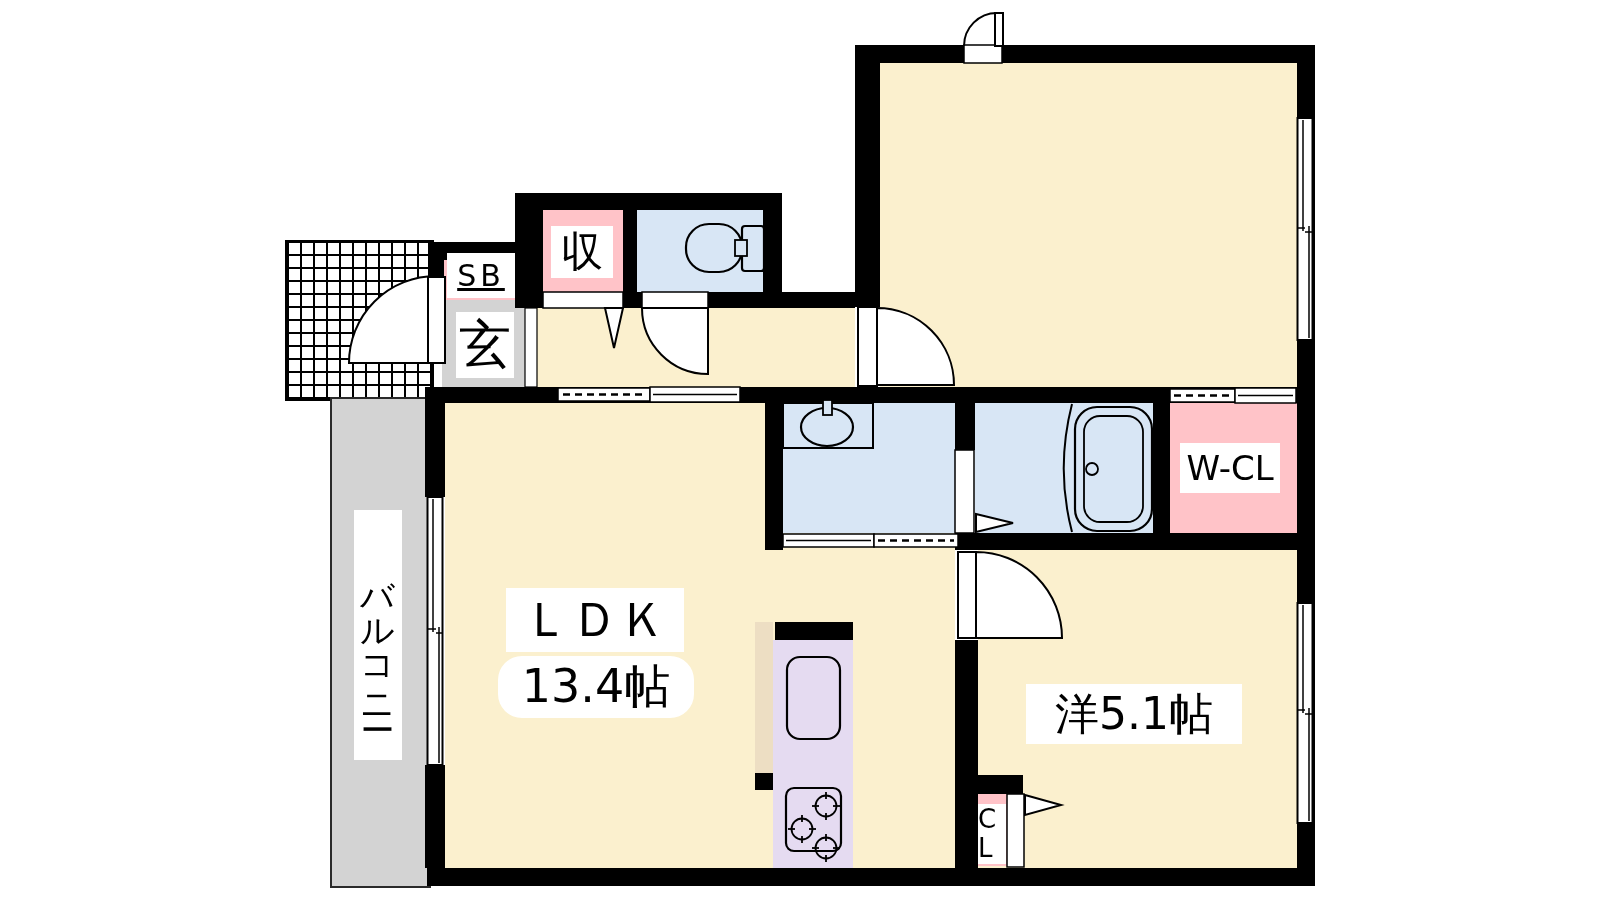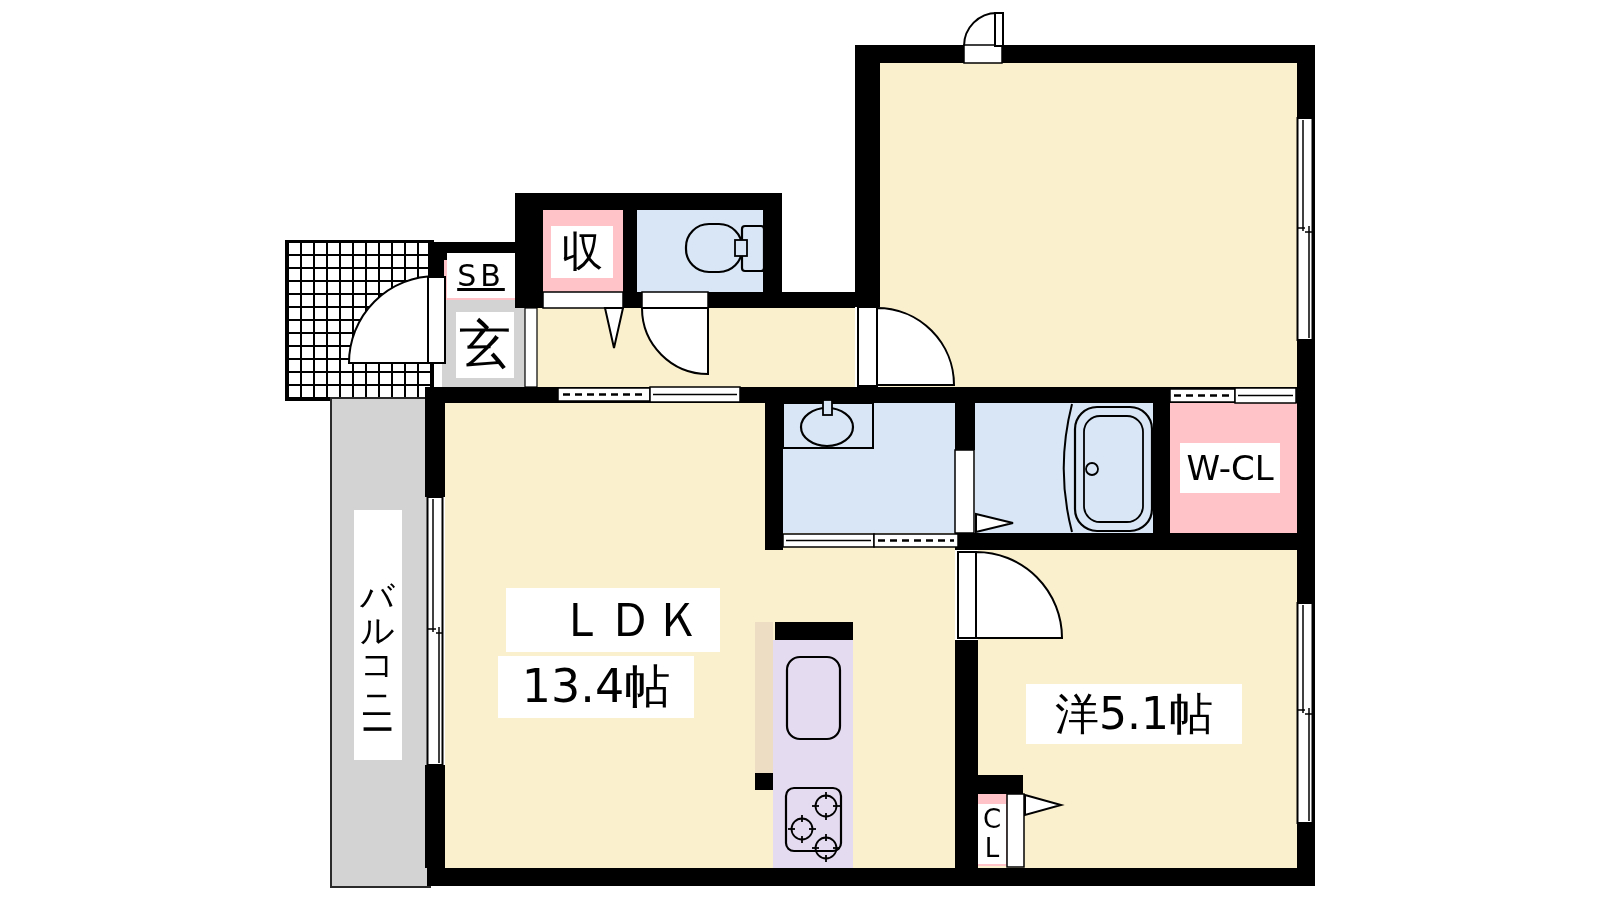--- a/index.html
+++ b/index.html
@@ -5,21 +5,21 @@
   html,body{margin:0;padding:0;background:#fff;}
   #plan{position:relative;width:1600px;height:900px;background:#fff;overflow:hidden;
         font-family:"DejaVu Sans","Liberation Sans",sans-serif;}
   .fill{position:absolute;z-index:1;}
   .wall{position:absolute;background:#000;z-index:2;}
   .opening{position:absolute;background:#fff;z-index:3;}
   #symbols{position:absolute;left:0;top:0;z-index:4;}
   .lbl{position:absolute;background:#fff;color:#000;z-index:6;display:flex;
        align-items:center;justify-content:center;white-space:nowrap;}
   .lbl.vert{writing-mode:vertical-rl;text-orientation:upright;white-space:normal;}
-  .lbl.stack{white-space:normal;word-break:break-all;text-align:center;}
+  .lbl.stack{white-space:normal;word-break:break-all;text-align:left;}
   #porch{background-color:#fff;border:2px solid #000;
     background-image:
       repeating-linear-gradient(0deg,#000 0 2px,transparent 2px 13px),
       repeating-linear-gradient(90deg,#000 0 2px,transparent 2px 13px);}
   #balcony{background:#D3D3D3;border:2px solid #2a2a2a;}
 </style>
 </head>
 <body>
 
 <div id="plan">
@@ -195,22 +195,22 @@
       <line x1="788" y1="829" x2="795" y2="829"></line>
         <line x1="809" y1="829" x2="816" y2="829"></line>
       <circle cx="826" cy="848" r="10.5"></circle>
       <line x1="826" y1="834" x2="826" y2="841"></line>
         <line x1="826" y1="855" x2="826" y2="862"></line>
       <line x1="812" y1="848" x2="819" y2="848"></line>
         <line x1="833" y1="848" x2="840" y2="848"></line>
     </g>
   </svg>
 
-  <div class="lbl" style="left:506px;top:588px;width:178px;height:64px;font-size:48px;padding-left:36px;">ＬＤＫ</div>
-  <div class="lbl" style="left:498px;top:656px;width:196px;height:62px;font-size:46px;">13.4帖</div>
+  <div class="lbl" style="left:506px;top:588px;width:178px;height:64px;font-size:48px;">ＬＤＫ</div>
+  <div class="lbl" style="left:498px;top:656px;width:196px;height:62px;font-size:46px;border-radius:24px;">13.4帖</div>
   <div class="lbl" style="left:1026px;top:684px;width:216px;height:60px;font-size:44px;text-align:right;">洋5.1帖</div>
   <div class="lbl vert" style="left:354px;top:510px;width:48px;height:250px;font-size:34px;">バルコニー</div>
   <div class="lbl" style="left:1180px;top:443px;width:100px;height:50px;font-size:34px;">W-CL</div>
   <div class="lbl stack" style="left:978px;top:804px;width:28px;height:60px;font-size:26px;line-height:29px;">CL</div>
   <div class="lbl" style="left:447px;top:253px;width:68px;height:45px;font-size:30px;letter-spacing:4px;text-decoration:underline;">SB</div>
   <div class="lbl" style="left:456px;top:312px;width:58px;height:66px;font-size:52px;">玄</div>
   <div class="lbl" style="left:551px;top:226px;width:62px;height:52px;font-size:42px;">収</div>
 
 </div>
 

